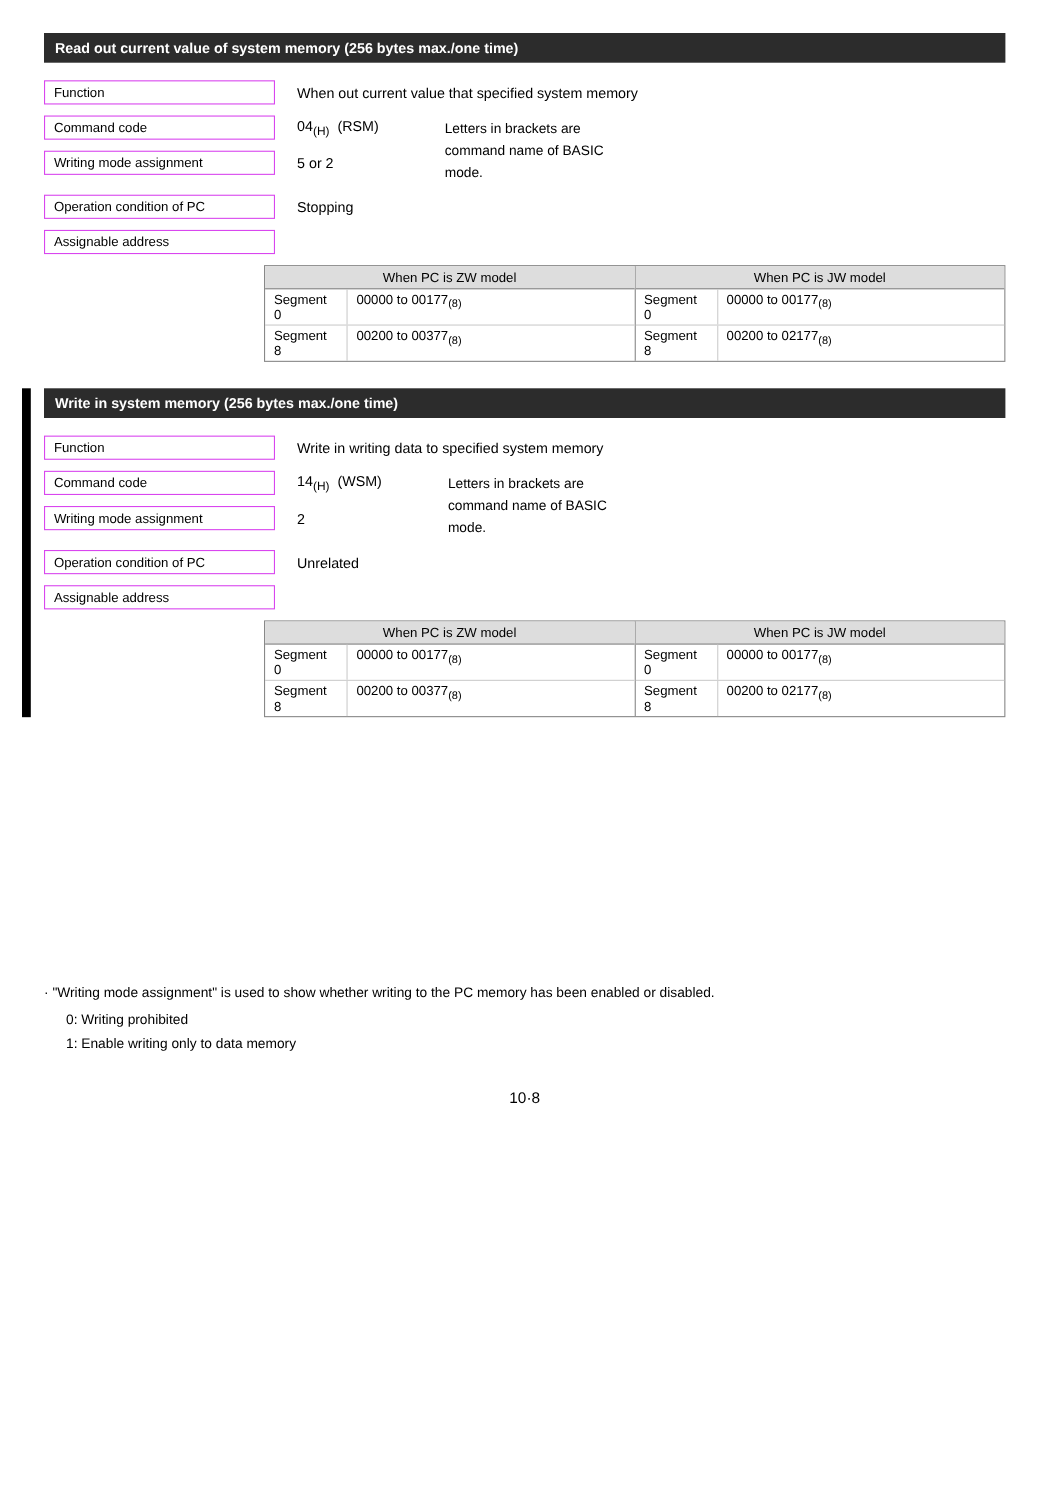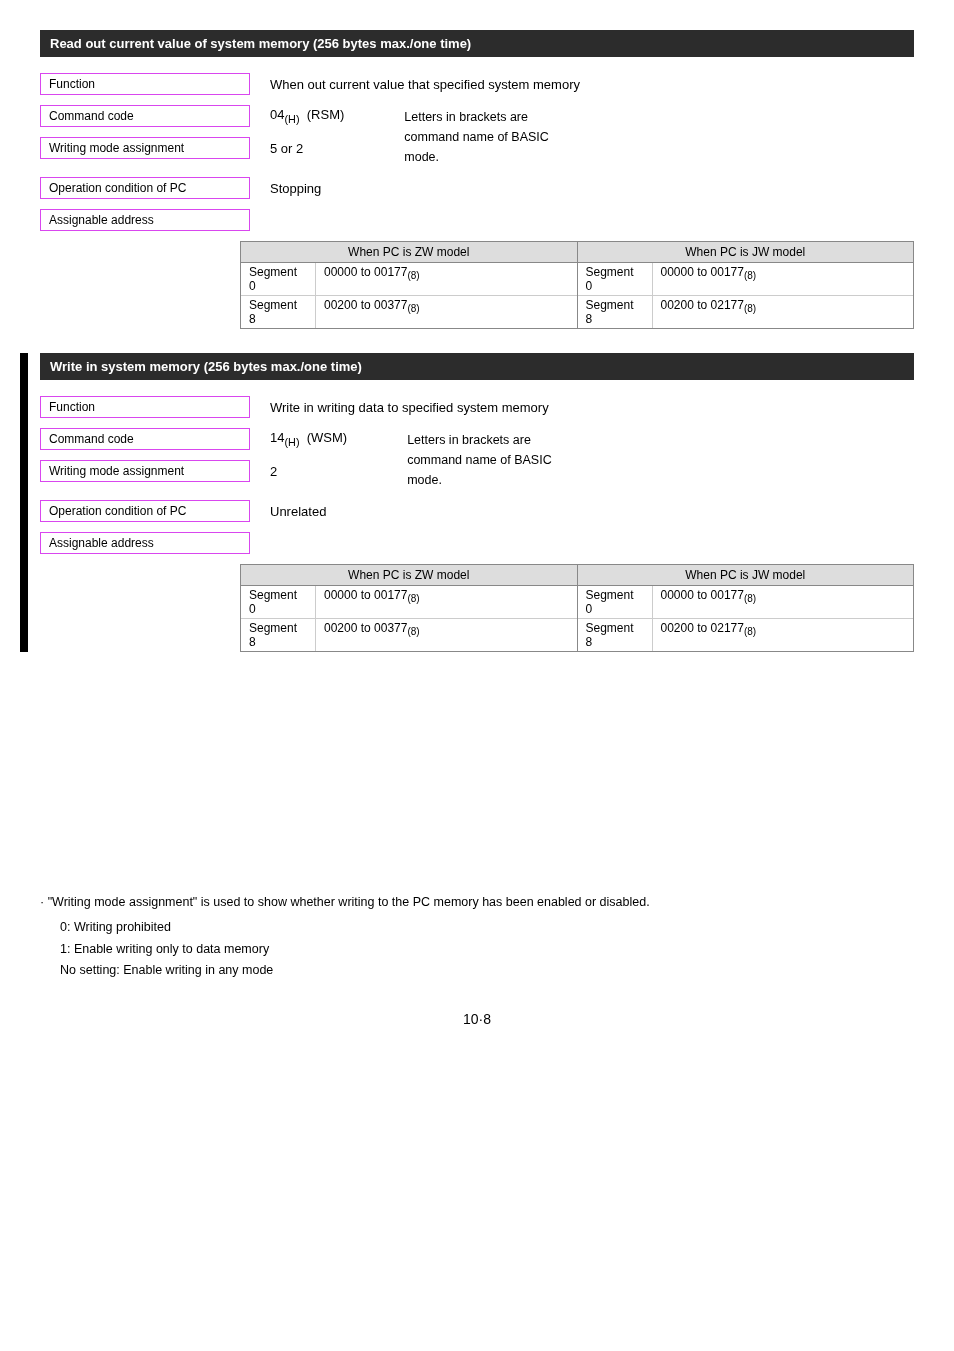--- a/index.html
+++ b/index.html
@@ -203,17 +203,16 @@
       </div>
     </div>
   </div>
 </div>
 
 <div class="footnote-section" style="margin-top: 240px;">
   <div class="footnote-bullet">· "Writing mode assignment" is used to show whether writing to the PC memory has been enabled or disabled.</div>
   <div class="footnote-indent">
     <div>0: Writing prohibited</div>
     <div>1: Enable writing only to data memory</div>
-    <div>No setting: Enable writing in any mode</div>
   </div>
 </div>
 
 <div class="page-number">10·8</div>
 
 </body></html>

